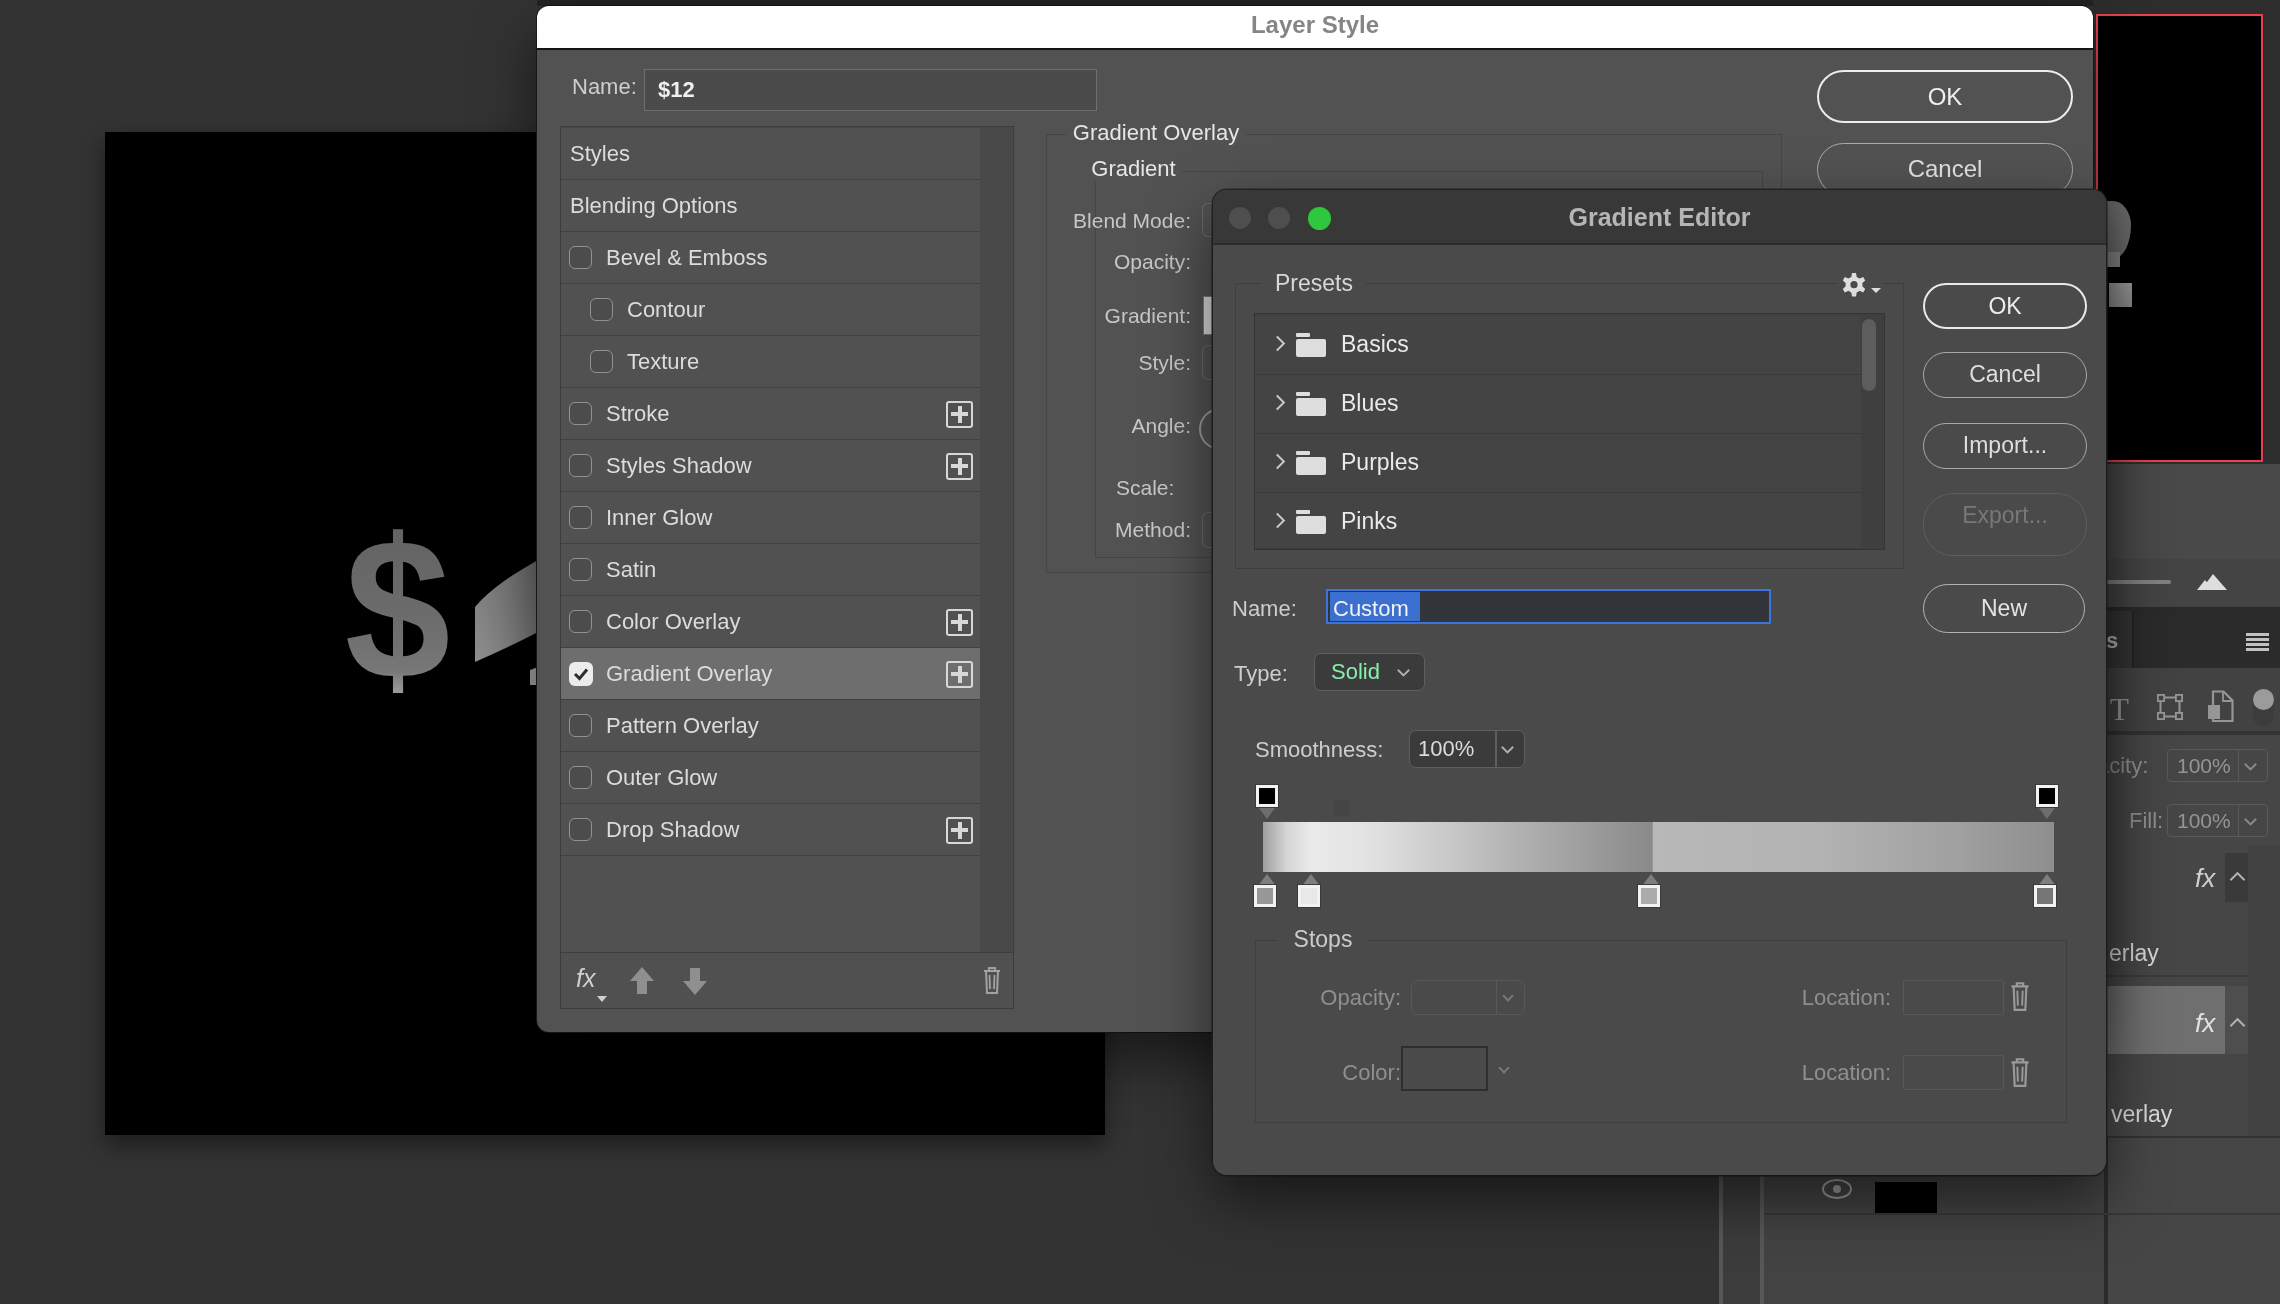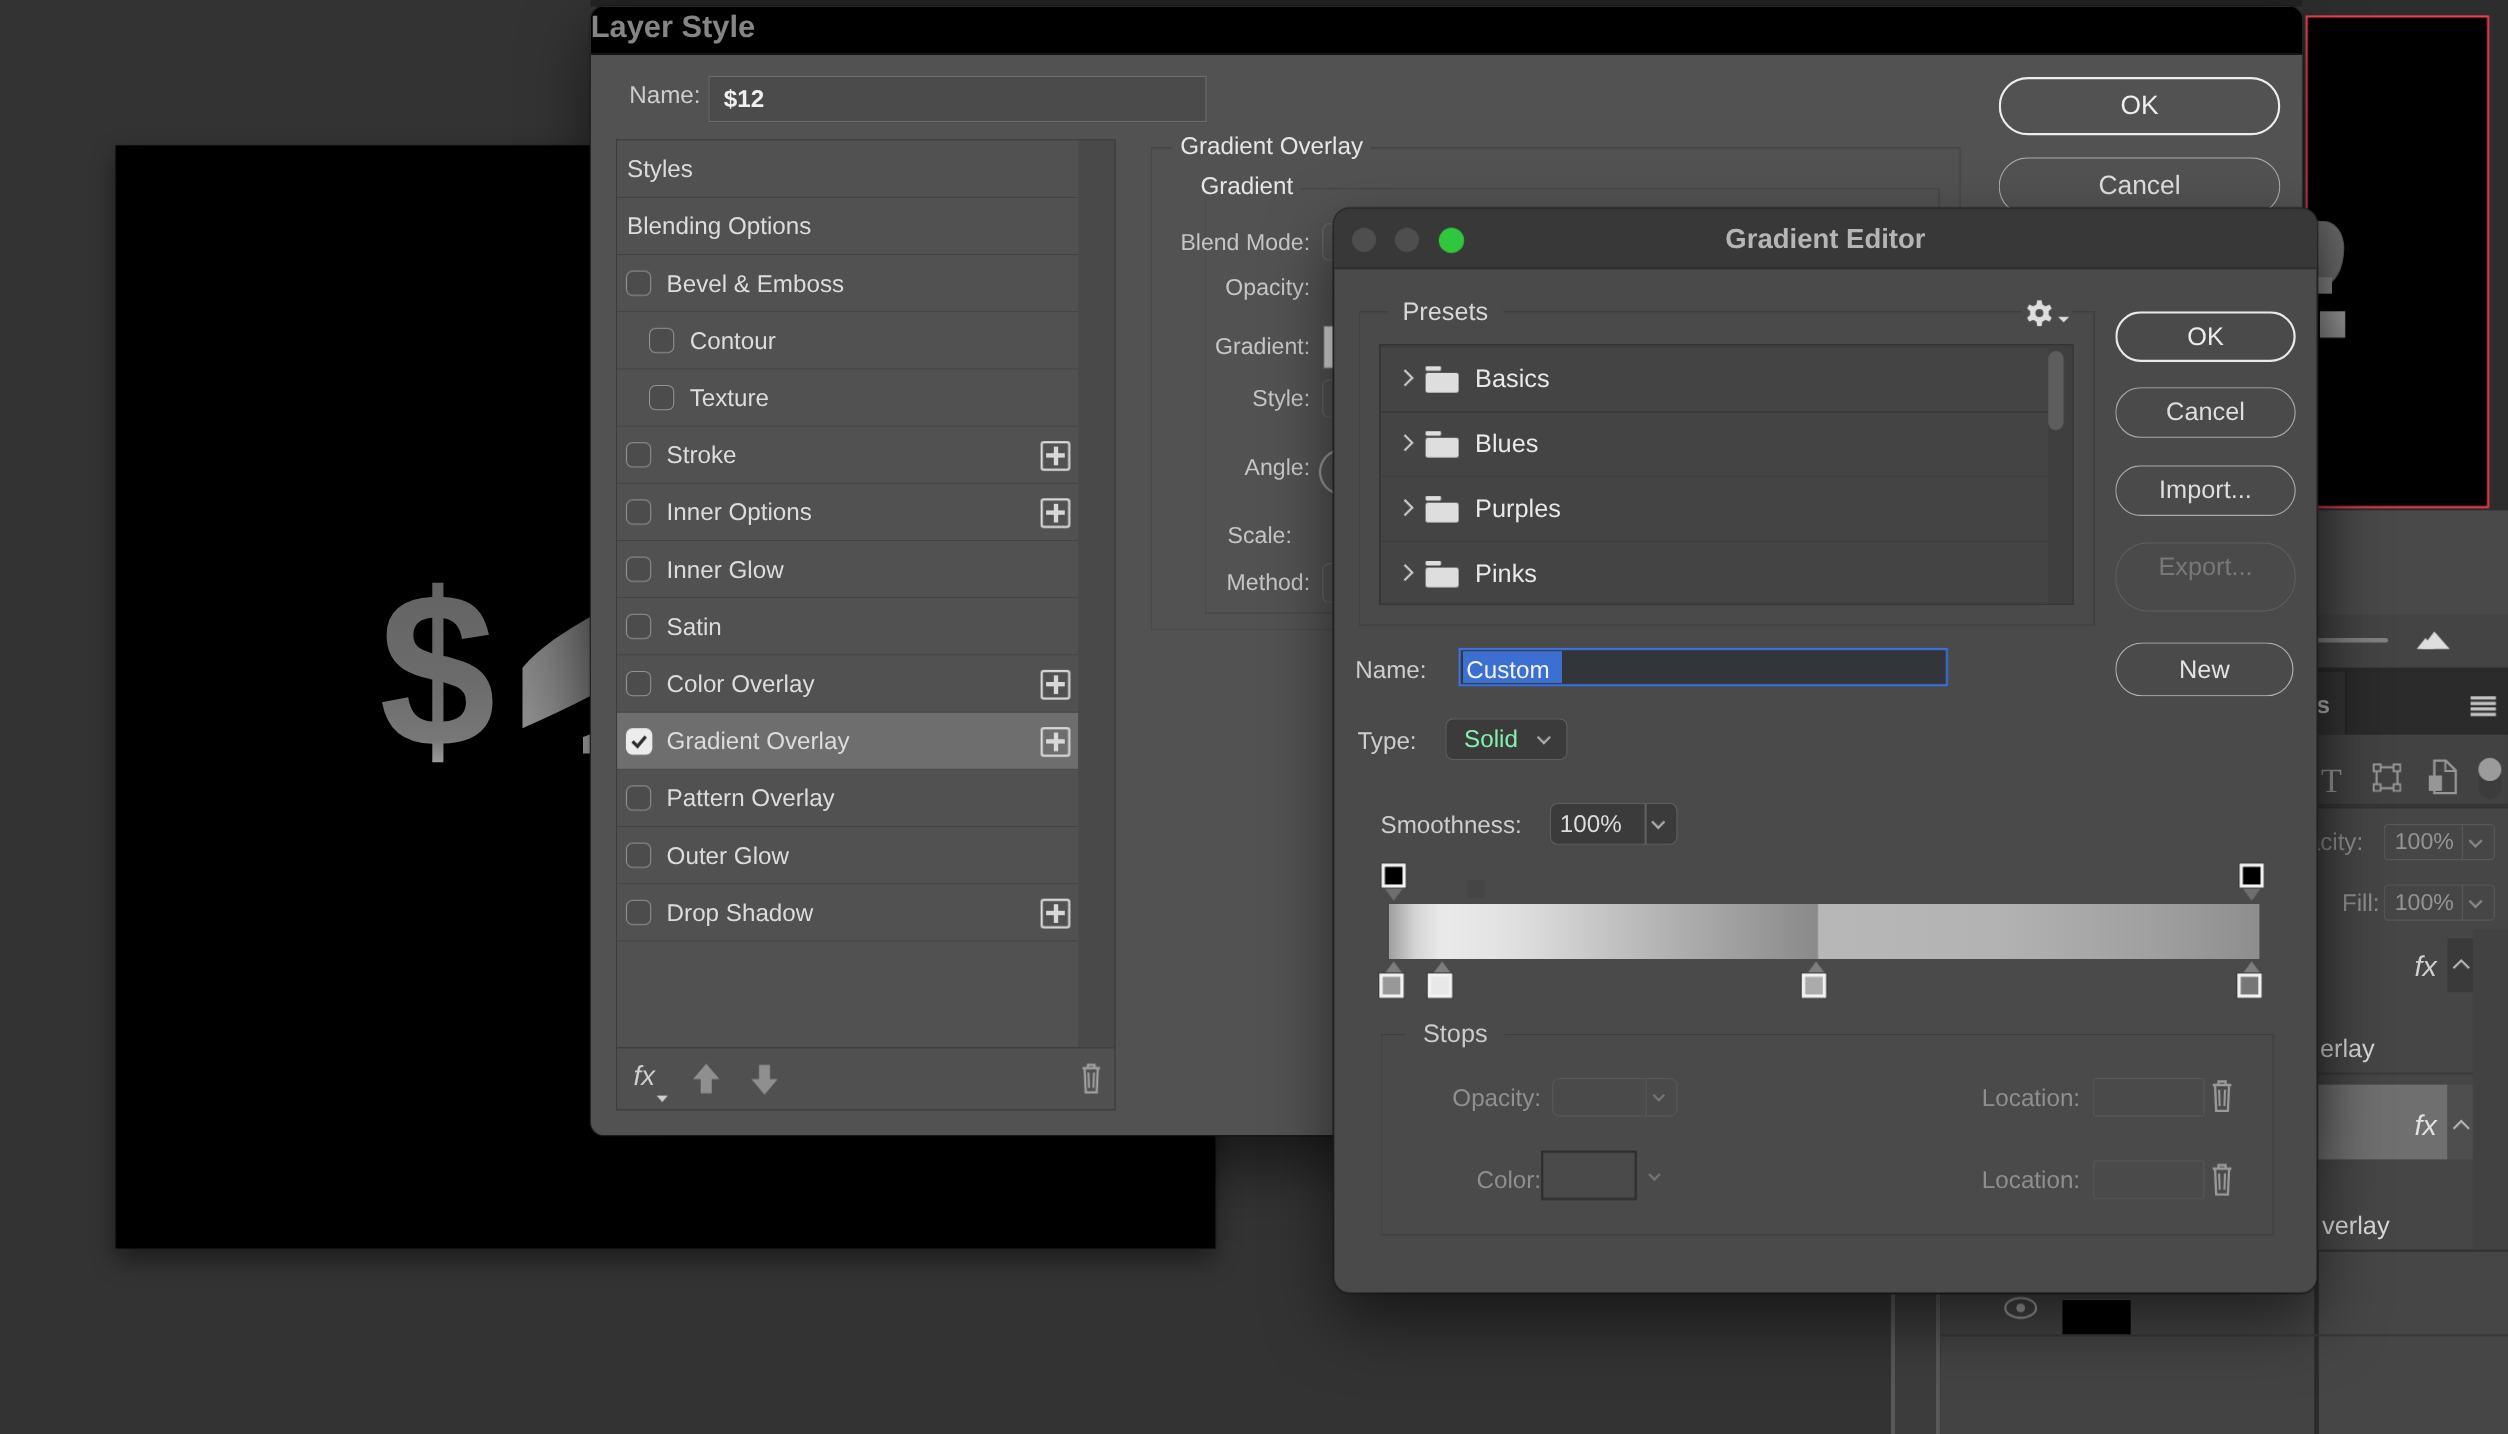--- a/index.html
+++ b/index.html
@@ -100,21 +100,21 @@
 <div class="a" style="left:2104px;top:1138px;width:4px;height:166px;background:#2b2b2b"></div>
 <div class="a" style="left:1764px;top:1213px;width:516px;height:2px;background:#383838"></div>
 <svg class="a" style="left:1820px;top:1175px" width="34" height="34" viewBox="0 0 34 34">
 <ellipse cx="17" cy="14" rx="14" ry="9" fill="none" stroke="#9e9e9e" stroke-width="2"></ellipse>
 <circle cx="17" cy="14" r="4" fill="#9e9e9e"></circle>
 </svg>
 <div class="a" style="left:1875px;top:1182px;width:62px;height:31px;background:#000"></div>
 <div class="a" style="left:1954px;top:1153px;width:110px;height:26px;color:#9a9a9a;font-size:21px">Layer 1</div>
 
 <div class="a" style="left:537px;top:6px;width:1556px;height:1026px;background:#525252;border-radius:12px;box-shadow:0 25px 60px rgba(0,0,0,.55),0 0 0 1px #1f1f1f"></div>
-<div class="a" style="left:537px;top:6px;width:1556px;height:44px;background:#000000;border-radius:12px 12px 0 0;border-bottom:2px solid #141414;color:#858585;font-size:28px;font-weight:bold;text-align:left;line-height:38px">Layer Style</div>
+<div class="a" style="left:537px;top:6px;width:1556px;height:44px;background:#ffffff;border-radius:12px 12px 0 0;border-bottom:2px solid #141414;color:#858585;font-size:24px;font-weight:bold;text-align:center;line-height:38px">Layer Style</div>
 <div class="a" style="left:537px;top:0;width:1556px;height:6px;background:rgba(0,0,0,0.30)"></div>
 <div class="a lbl" style="left:572px;top:74px;font-size:22px;color:#cdcdcd">Name:</div>
 <div class="a" style="left:644px;top:69px;width:453px;height:42px;background:#4b4b4b;border:1px solid #6e6e6e;color:#f0f0f0;font-size:22px;font-weight:bold;line-height:40px;text-indent:13px">$12</div>
 <div class="a pill" style="left:1817px;top:70px;width:256px;height:53px;border:2px solid #ededed;line-height:50px;color:#efefef;font-size:24px">OK</div>
 <div class="a pill" style="left:1817px;top:143px;width:256px;height:53px;border:1.5px solid #ababab;line-height:50px;color:#e0e0e0;font-size:24px">Cancel</div>
 
 <div class="a" style="left:560px;top:126px;width:454px;height:883px;background:#494949;border:1px solid #3c3c3c"></div>
 <div class="a" style="left:561px;top:128px;width:419px;height:52px;background:#515151;border-bottom:1px solid #404040"></div>
 <div class="a" style="left:570px;top:141px;color:#dcdcdc;font-size:22px;white-space:nowrap">Styles</div>
 <div class="a" style="left:561px;top:180px;width:419px;height:52px;background:#515151;border-bottom:1px solid #404040"></div>
@@ -129,21 +129,21 @@
 <div class="a" style="left:590px;top:350px;width:23px;height:23px;border:1.5px solid #929292;border-radius:6px;background:#4c4c4c"></div>
 <div class="a" style="left:627px;top:349px;color:#dcdcdc;font-size:22px;white-space:nowrap">Texture</div>
 <div class="a" style="left:561px;top:388px;width:419px;height:52px;background:#515151;border-bottom:1px solid #404040"></div>
 <div class="a" style="left:569px;top:402px;width:23px;height:23px;border:1.5px solid #929292;border-radius:6px;background:#4c4c4c"></div>
 <div class="a" style="left:606px;top:401px;color:#dcdcdc;font-size:22px;white-space:nowrap">Stroke</div>
 <div class="a" style="left:946px;top:401px;width:27px;height:27px;border:2px solid #d8d8d8;border-radius:3px"></div>
 <div class="a" style="left:951px;top:412px;width:17px;height:4px;background:#d8d8d8"></div>
 <div class="a" style="left:957.5px;top:405.5px;width:4px;height:17px;background:#d8d8d8"></div>
 <div class="a" style="left:561px;top:440px;width:419px;height:52px;background:#515151;border-bottom:1px solid #404040"></div>
 <div class="a" style="left:569px;top:454px;width:23px;height:23px;border:1.5px solid #929292;border-radius:6px;background:#4c4c4c"></div>
-<div class="a" style="left:606px;top:453px;color:#dcdcdc;font-size:22px;white-space:nowrap">Inner Options</div>
+<div class="a" style="left:606px;top:453px;color:#dcdcdc;font-size:22px;white-space:nowrap">Styles Shadow</div>
 <div class="a" style="left:946px;top:453px;width:27px;height:27px;border:2px solid #d8d8d8;border-radius:3px"></div>
 <div class="a" style="left:951px;top:464px;width:17px;height:4px;background:#d8d8d8"></div>
 <div class="a" style="left:957.5px;top:457.5px;width:4px;height:17px;background:#d8d8d8"></div>
 <div class="a" style="left:561px;top:492px;width:419px;height:52px;background:#515151;border-bottom:1px solid #404040"></div>
 <div class="a" style="left:569px;top:506px;width:23px;height:23px;border:1.5px solid #929292;border-radius:6px;background:#4c4c4c"></div>
 <div class="a" style="left:606px;top:505px;color:#dcdcdc;font-size:22px;white-space:nowrap">Inner Glow</div>
 <div class="a" style="left:561px;top:544px;width:419px;height:52px;background:#515151;border-bottom:1px solid #404040"></div>
 <div class="a" style="left:569px;top:558px;width:23px;height:23px;border:1.5px solid #929292;border-radius:6px;background:#4c4c4c"></div>
 <div class="a" style="left:606px;top:557px;color:#dcdcdc;font-size:22px;white-space:nowrap">Satin</div>
 <div class="a" style="left:561px;top:596px;width:419px;height:52px;background:#515151;border-bottom:1px solid #404040"></div>

